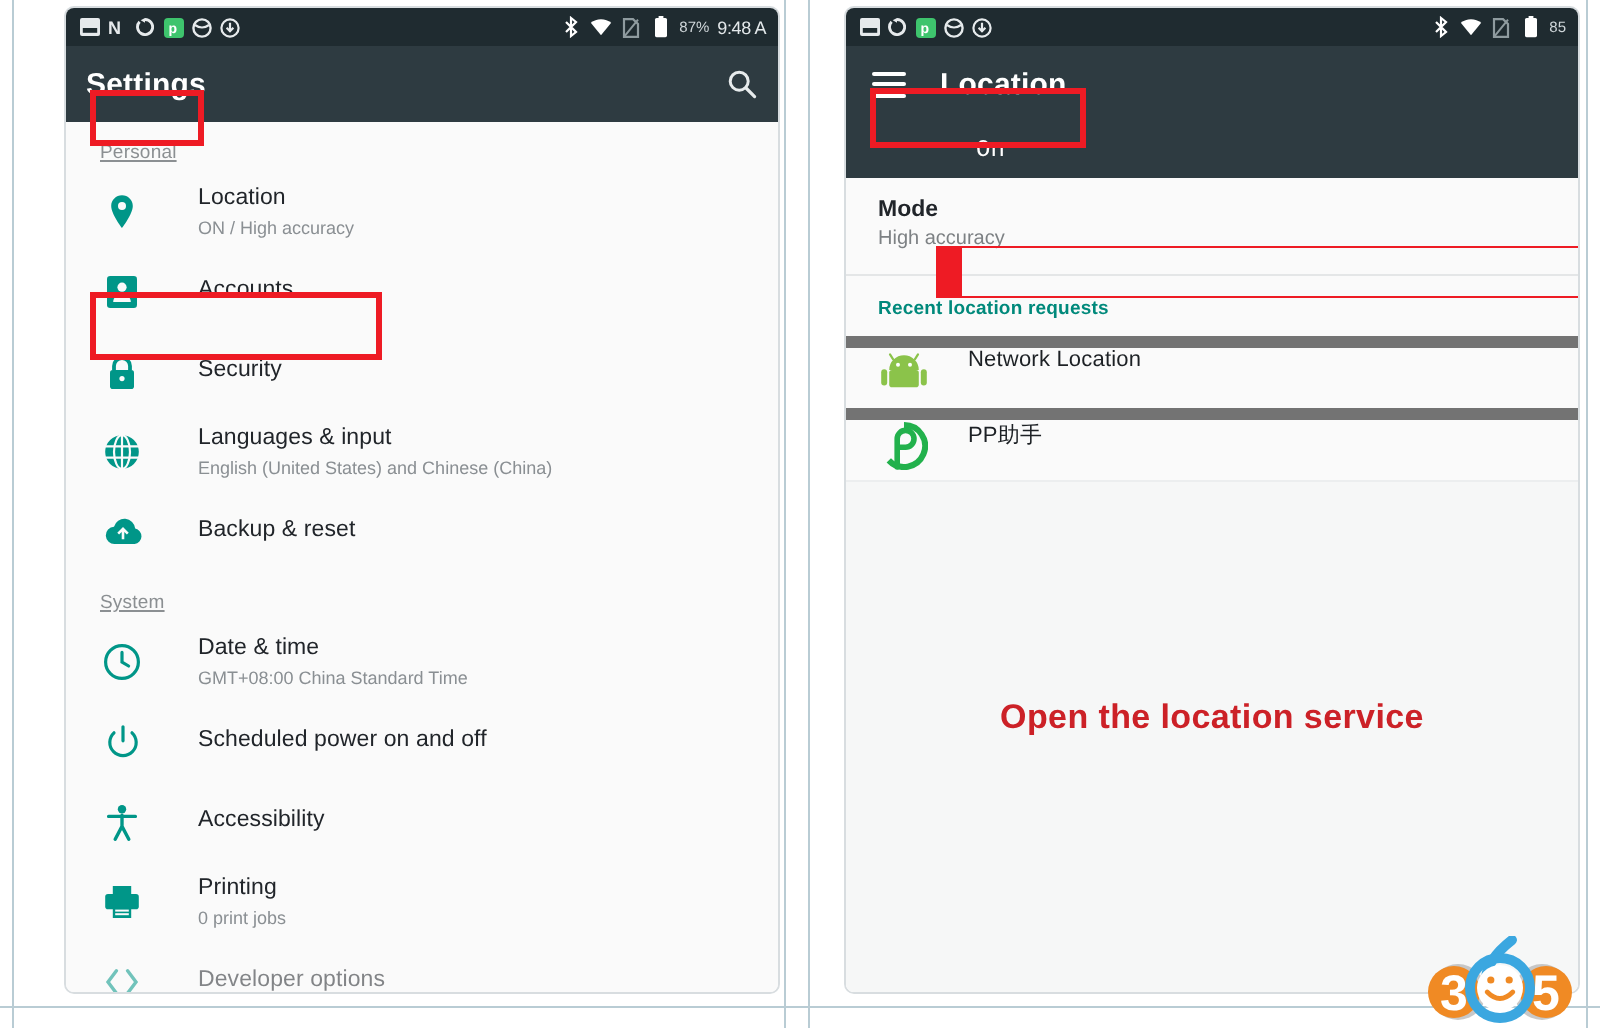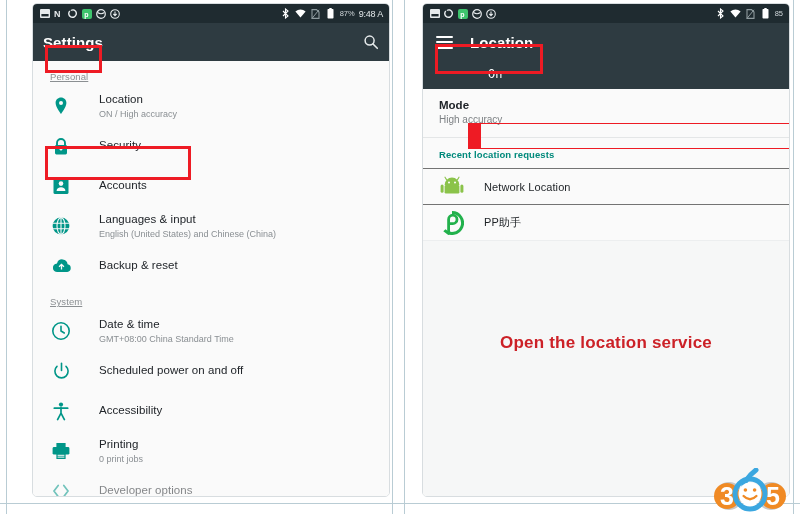--- a/index.html
+++ b/index.html
@@ -156,38 +156,37 @@
   .mode-sub   { font-size: 10px; color: #7d8184; margin-top: 3px; }
   .recent-head {
     font-size: 9.5px;
     font-weight: 700;
     color: #00897b;
     padding: 11px 0 8px 16px;
     letter-spacing: 0.1px;
   }
   .app-row {
     display: flex;
-    align-items: center;
     height: 36px;
     padding-left: 16px;
-    border-top: 1px solid #737373;
+    border-top: 6px solid #737373;
     background: #fafafa;
   }
   .app-ico {
     width: 26px; height: 26px; flex: 0 0 26px;
     margin-right: 19px;
     display: flex; align-items: center; justify-content: center;
   }
   .app-name { font-size: 11px; color: #1d2125; letter-spacing: 0.1px; }
   .panel-rest { background: #f6f7f7; height: 100%; border-top: 1px solid #eceeef; }
 
   .annotation {
     position: absolute;
     left: 0; right: 0;
-    top: 272px;
+    top: 288px;
     text-align: center;
     color: #cc2127;
     font-size: 17px;
     font-weight: 700;
     letter-spacing: 0.2px;
     z-index: 5;
   }
 
   
   .watermark {
@@ -301,41 +300,41 @@
         </span>
         <span class="row-text">
           <span class="row-title">Location</span>
           <span class="row-sub">ON / High accuracy</span>
         </span>
       </div>
       <div class="redbox redbox-location"></div>
 
       <div class="row">
         <span class="row-ico">
+          <svg width="18" height="18" viewBox="0 0 18 18">
+              <rect x="1.5" y="1" width="15" height="16" rx="1.6" fill="#009688"></rect>
+              <circle cx="9" cy="6.6" r="2.3" fill="#fafafa"></circle>
+              <path d="M4.6 14c0-2.4 2-3.7 4.4-3.7s4.4 1.3 4.4 3.7z" fill="#fafafa"></path>
+            </svg>
+        </span>
+        <span class="row-text">
+          <span class="row-title">Accounts</span>
+        </span>
+      </div>
+
+      <div class="row">
+        <span class="row-ico">
           <svg width="18" height="19" viewBox="0 0 18 19">
               <path d="M5 8V6a4 4 0 0 1 8 0v2" fill="none" stroke="#009688" stroke-width="1.9"></path>
               <rect x="3" y="8" width="12" height="9.5" rx="1.4" fill="#009688"></rect>
               <circle cx="9" cy="12.3" r="1.3" fill="#fafafa"></circle>
             </svg>
         </span>
         <span class="row-text">
           <span class="row-title">Security</span>
-        </span>
-      </div>
-
-      <div class="row">
-        <span class="row-ico">
-          <svg width="18" height="18" viewBox="0 0 18 18">
-              <rect x="1.5" y="1" width="15" height="16" rx="1.6" fill="#009688"></rect>
-              <circle cx="9" cy="6.6" r="2.3" fill="#fafafa"></circle>
-              <path d="M4.6 14c0-2.4 2-3.7 4.4-3.7s4.4 1.3 4.4 3.7z" fill="#fafafa"></path>
-            </svg>
-        </span>
-        <span class="row-text">
-          <span class="row-title">Accounts</span>
         </span>
       </div>
 
       <div class="row">
         <span class="row-ico">
           <svg width="20" height="20" viewBox="0 0 20 20">
               <circle cx="10" cy="10" r="8.4" fill="#009688"></circle>
               <g stroke="#fafafa" stroke-width="1.1" fill="none">
                 <ellipse cx="10" cy="10" rx="4" ry="8.4"></ellipse>
                 <path d="M1.9 7.2h16.2M1.9 12.8h16.2M10 1.6v16.8"></path>

